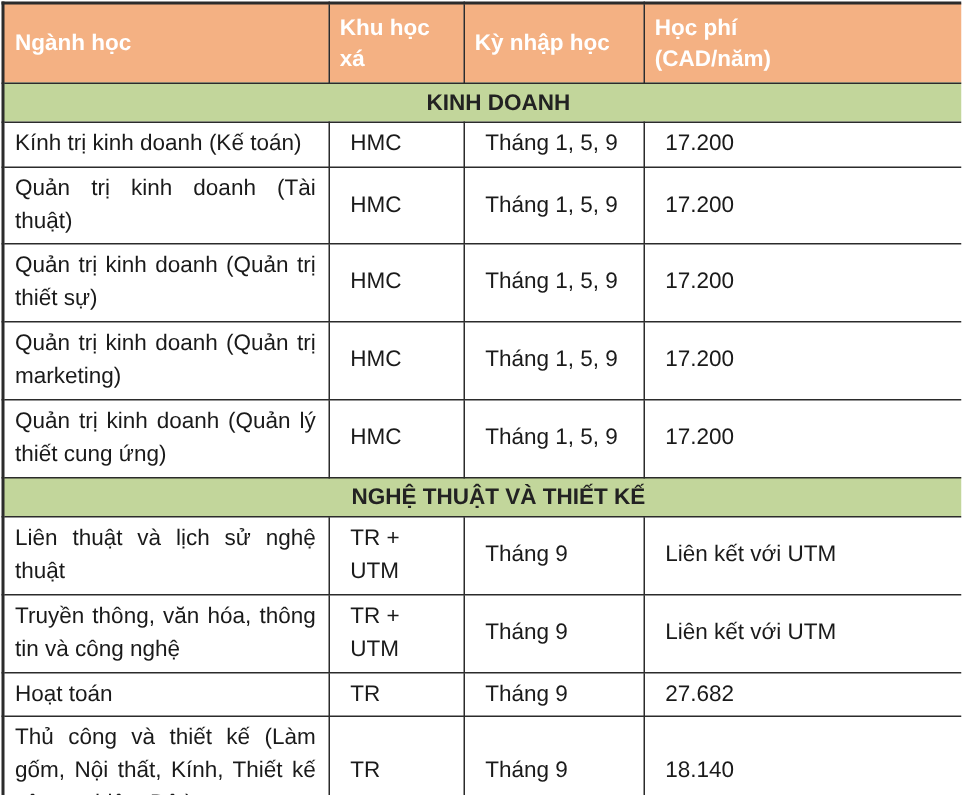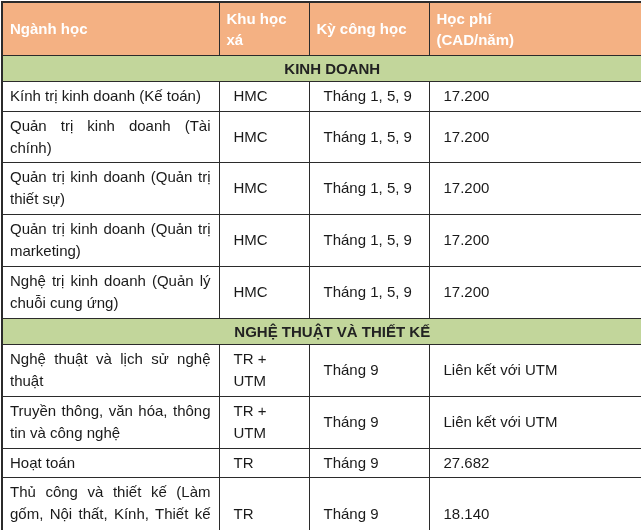--- a/index.html
+++ b/index.html
@@ -53,64 +53,64 @@
     <colgroup>
         <col class="c1">
         <col class="c2">
         <col class="c3">
         <col class="c4">
       </colgroup>
     <thead>
       <tr>
         <th>Ngành học</th>
         <th>Khu học xá</th>
-        <th>Kỳ công học</th>
+        <th>Kỳ nhập học</th>
         <th>Học phí
 (CAD/năm)</th>
       </tr>
     </thead>
     <tbody>
       <tr class="section">
         <td colspan="4">KINH DOANH</td>
       </tr>
       <tr class="h1">
         <td class="program">Kính trị kinh doanh (Kế toán)</td>
         <td class="plain">HMC</td>
         <td class="plain">Tháng 1, 5, 9</td>
         <td class="plain">17.200</td>
       </tr>
       <tr class="h1">
-        <td class="program">Quản trị kinh doanh (Tài chính)</td>
+        <td class="program">Quản trị kinh doanh (Tài thuật)</td>
         <td class="plain">HMC</td>
         <td class="plain">Tháng 1, 5, 9</td>
         <td class="plain">17.200</td>
       </tr>
       <tr class="h2">
         <td class="program">Quản trị kinh doanh (Quản trị thiết sự)</td>
         <td class="plain">HMC</td>
         <td class="plain">Tháng 1, 5, 9</td>
         <td class="plain">17.200</td>
       </tr>
       <tr class="h2">
         <td class="program">Quản trị kinh doanh (Quản trị marketing)</td>
         <td class="plain">HMC</td>
         <td class="plain">Tháng 1, 5, 9</td>
         <td class="plain">17.200</td>
       </tr>
       <tr class="h2">
-        <td class="program">Nghệ trị kinh doanh (Quản lý chuỗi cung ứng)</td>
+        <td class="program">Quản trị kinh doanh (Quản lý thiết cung ứng)</td>
         <td class="plain">HMC</td>
         <td class="plain">Tháng 1, 5, 9</td>
         <td class="plain">17.200</td>
       </tr>
       <tr class="section">
         <td colspan="4">NGHỆ THUẬT VÀ THIẾT KẾ</td>
       </tr>
       <tr class="h2">
-        <td class="program">Nghệ thuật và lịch sử nghệ thuật</td>
+        <td class="program">Liên thuật và lịch sử nghệ thuật</td>
         <td class="plain">TR + UTM</td>
         <td class="plain">Tháng 9</td>
         <td class="plain">Liên kết với UTM</td>
       </tr>
       <tr class="h2">
         <td class="program">Truyền thông, văn hóa, thông tin và công nghệ</td>
         <td class="plain">TR + UTM</td>
         <td class="plain">Tháng 9</td>
         <td class="plain">Liên kết với UTM</td>
       </tr>

